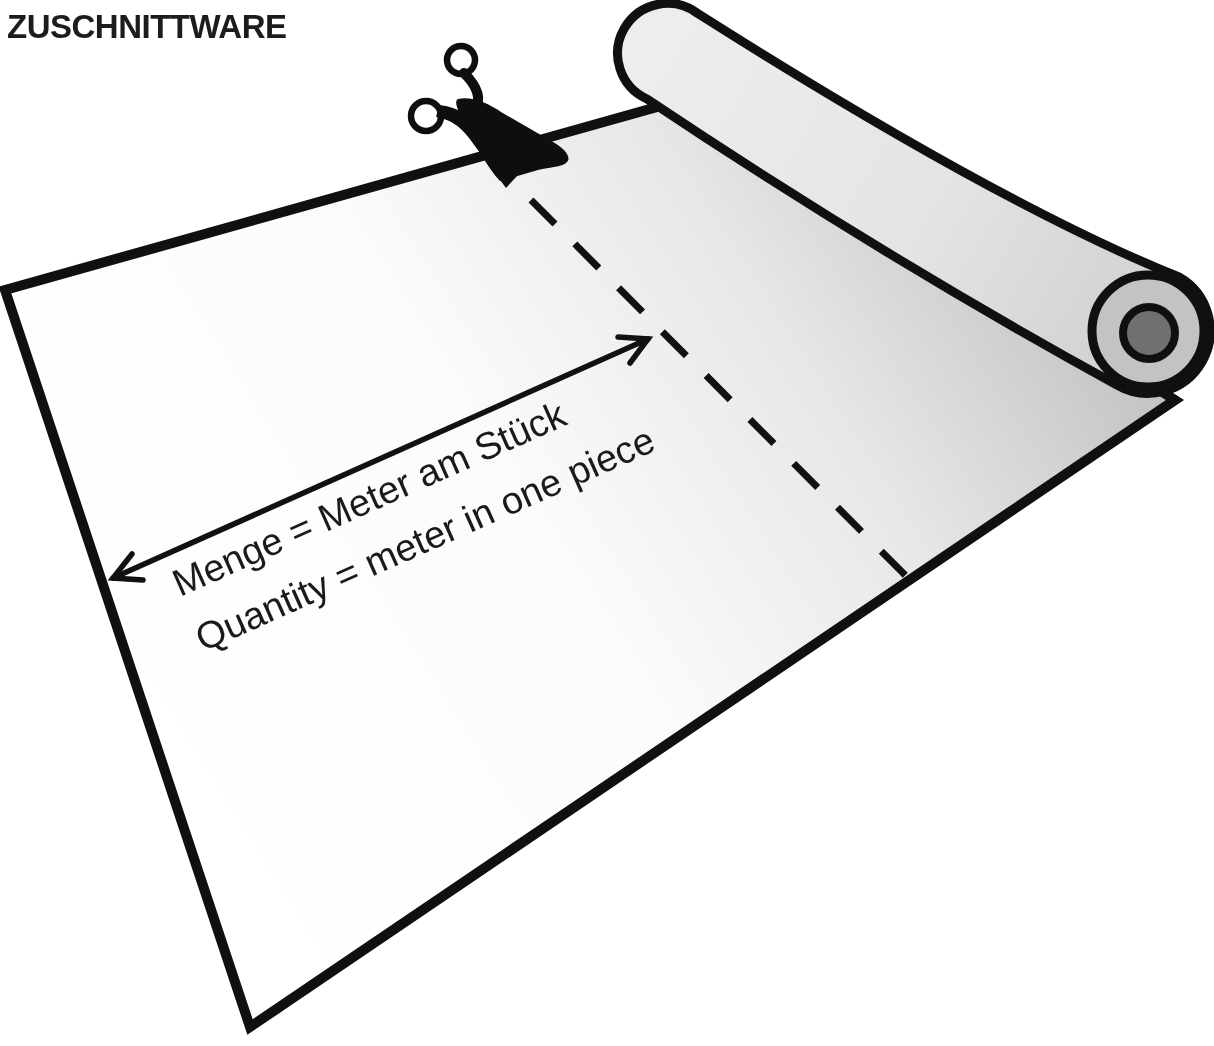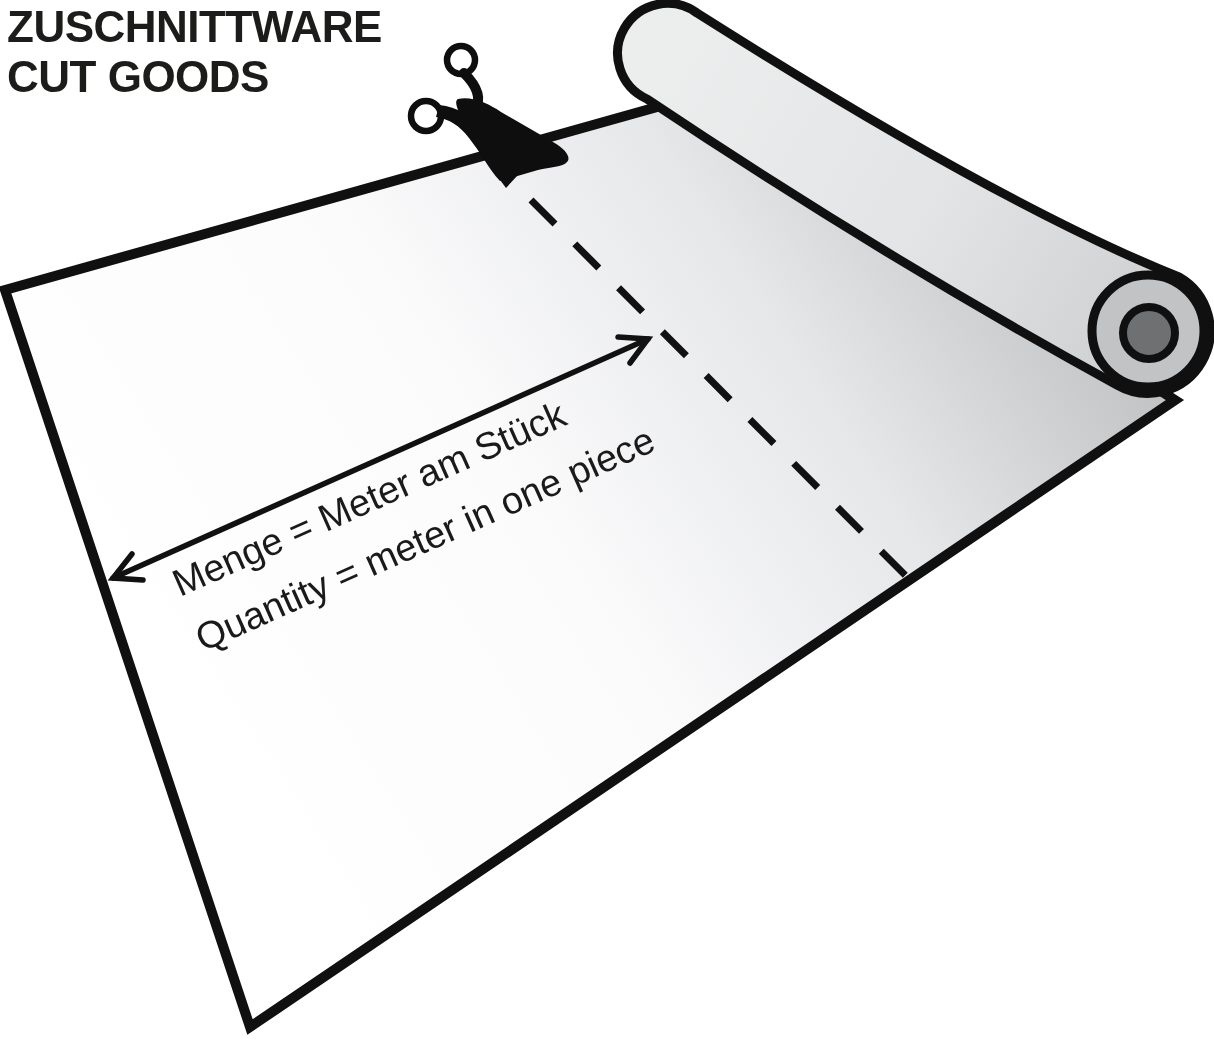--- a/index.html
+++ b/index.html
@@ -22,21 +22,21 @@
     left: 0;
     top: 0;
     display: block;
   }
   .title-block {
     position: absolute;
     left: 7px;
     top: 2px;
     color: #1c1c1a;
     font-weight: bold;
-    font-size: 44px;
+    font-size: 33px;
     line-height: 50px;
     letter-spacing: -0.5px;
     white-space: nowrap;
   }
   .diagram-label {
     font-family: "Liberation Sans", sans-serif;
     font-size: 38px;
     fill: #1a1a1a;
   }
 </style>
@@ -83,16 +83,15 @@
       <circle cx="461" cy="60" r="14" fill="none" stroke="#0e0e0e" stroke-width="6.5"></circle>
       <circle cx="426" cy="116" r="15" fill="none" stroke="#0e0e0e" stroke-width="6.5"></circle>
       <path d="M 464 73 C 477 86 482 98 475 109" fill="none" stroke="#0e0e0e" stroke-width="10" stroke-linecap="round"></path>
       <path d="M 458 99 C 473 96 489 104 501 112 L 553 142 C 567 150 571 158 567 162 C 563 167 550 167 538 170 L 500 181 C 489 169 473 143 463 121 C 457 109 454 101 458 99 Z" fill="#0e0e0e"></path>
       <path d="M 439 105 C 458 107 471 116 481 129 L 517 176 L 506 188 L 469 138 C 460 126 449 119 436 117 Z" fill="#0e0e0e"></path>
     </g>
   </svg>
 
   <div class="title-block">
     <div>ZUSCHNITTWARE</div>
-    <div>CUT GOODS</div>
   </div>
 
 </div>
 
 </body></html>

